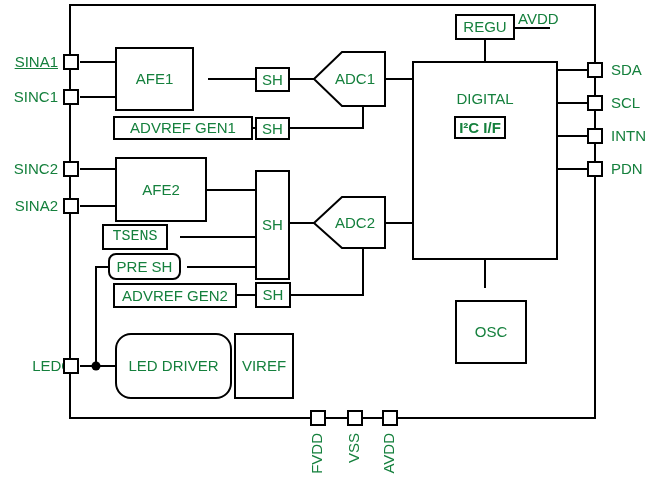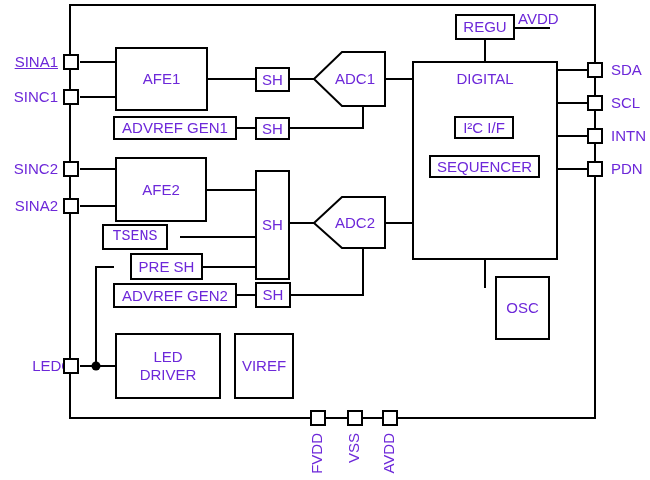--- a/index.html
+++ b/index.html
@@ -1,38 +1,38 @@
 <!DOCTYPE html>
 <html><head>
 <meta charset="utf-8">
 <style>
   html,body{margin:0;padding:0;background:#fff;}
   #stage{
     position:relative;width:650px;height:480px;background:#fff;overflow:hidden;
-    font-family:"Liberation Sans", sans-serif;color:#6d28d9;
+    font-family:"Liberation Sans", sans-serif;color:#15803d;
   }
   #wires{position:absolute;left:0;top:0;z-index:1;}
   .box{
     position:absolute;box-sizing:border-box;border:2px solid #000;background:#fff;
     display:flex;align-items:center;justify-content:center;text-align:center;
     font-size:15px;line-height:1.2;z-index:2;
   }
   .subbox{z-index:3;}
   .pin{
     position:absolute;box-sizing:border-box;width:16px;height:16px;
     border:2px solid #000;background:#fff;z-index:3;
   }
   .lbl{position:absolute;font-size:15px;line-height:16px;white-space:nowrap;z-index:2;}
   .lbl-left{width:58px;text-align:right;}
   .lbl-rot{
     transform:rotate(-90deg) translateX(-100%);
     transform-origin:0 0;
   }
   .free-label{position:absolute;font-size:15px;line-height:16px;text-align:center;z-index:2;}
-  .digital-title{position:absolute;width:146px;text-align:center;font-size:15px;z-index:3;}
+  .digital-title{position:absolute;width:146px;text-align:center;font-size:15px;z-index:3;margin-top:20px;}
 </style>
 </head>
 <body>
 
 <div id="stage">
 
   <svg id="wires" width="650" height="480" viewBox="0 0 650 480">
     <g stroke="#000" stroke-width="2" fill="none">
 
       <rect x="70" y="5" width="525" height="413"></rect>
@@ -71,38 +71,37 @@
     <polygon points="342,52 385,52 385,106 342,106 314,79" fill="#fff" stroke="#000" stroke-width="2"></polygon>
     <polygon points="342,197 385,197 385,248 342,248 314,223" fill="#fff" stroke="#000" stroke-width="2"></polygon>
 
     <circle cx="96" cy="366" r="4.5" fill="#000"></circle>
   </svg>
 
   <div class="box" style="left:455px;top:14px;width:60px;height:26px;">REGU</div>
 
   <div class="box" style="left:412px;top:61px;width:146px;height:199px;align-items:flex-start;"></div>
   <div class="digital-title" style="left:412px;top:70px;">DIGITAL</div>
-  <div class="box subbox" style="left:454px;top:116px;width:60px;height:23px;">I²C I/F</div>
-  <div class="box subbox" style="left:429px;top:155px;width:111px;height:23px;">SEQUENCER</div>
+  <div class="box subbox" style="left:454px;top:116px;width:52px;height:23px;font-weight:bold;">I²C I/F</div>
 
-  <div class="box" style="left:455px;top:276px;width:55px;height:64px;margin-left:40px;">OSC</div>
+  <div class="box" style="left:455px;top:300px;width:72px;height:64px;">OSC</div>
 
-  <div class="box" style="left:115px;top:47px;width:93px;height:64px;">AFE1</div>
+  <div class="box" style="left:115px;top:47px;width:79px;height:64px;">AFE1</div>
   <div class="box" style="left:255px;top:67px;width:35px;height:25px;">SH</div>
-  <div class="box" style="left:113px;top:116px;width:124px;height:24px;">ADVREF GEN1</div>
+  <div class="box" style="left:113px;top:116px;width:140px;height:24px;">ADVREF GEN1</div>
   <div class="box" style="left:255px;top:117px;width:35px;height:23px;">SH</div>
 
   <div class="box" style="left:115px;top:157px;width:92px;height:65px;">AFE2</div>
   <div class="box" style="left:255px;top:170px;width:35px;height:110px;">SH</div>
   <div class="box" style="left:102px;top:224px;width:66px;height:26px;font-family:Liberation Mono, monospace;">TSENS</div>
-  <div class="box" style="left:130px;top:253px;width:73px;height:27px;">PRE SH</div>
+  <div class="box" style="left:108px;top:253px;width:73px;height:27px;border-radius:8px;">PRE SH</div>
   <div class="box" style="left:113px;top:283px;width:124px;height:25px;">ADVREF GEN2</div>
   <div class="box" style="left:255px;top:282px;width:36px;height:26px;">SH</div>
 
-  <div class="box" style="left:115px;top:333px;width:106px;height:66px;padding:0 10px;">LED DRIVER</div>
+  <div class="box" style="left:115px;top:333px;width:117px;height:66px;padding:0 10px;border-radius:16px;">LED DRIVER</div>
   <div class="box" style="left:234px;top:333px;width:60px;height:66px;">VIREF</div>
 
   <div class="free-label" style="left:325px;top:71px;width:60px;z-index:3;">ADC1</div>
   <div class="free-label" style="left:325px;top:215px;width:60px;z-index:3;">ADC2</div>
 
   <div class="pin" style="left:63px;top:54px;"></div>
   <div class="pin" style="left:63px;top:89px;"></div>
   <div class="pin" style="left:63px;top:161px;"></div>
   <div class="pin" style="left:63px;top:198px;"></div>
   <div class="pin" style="left:63px;top:358px;"></div>

